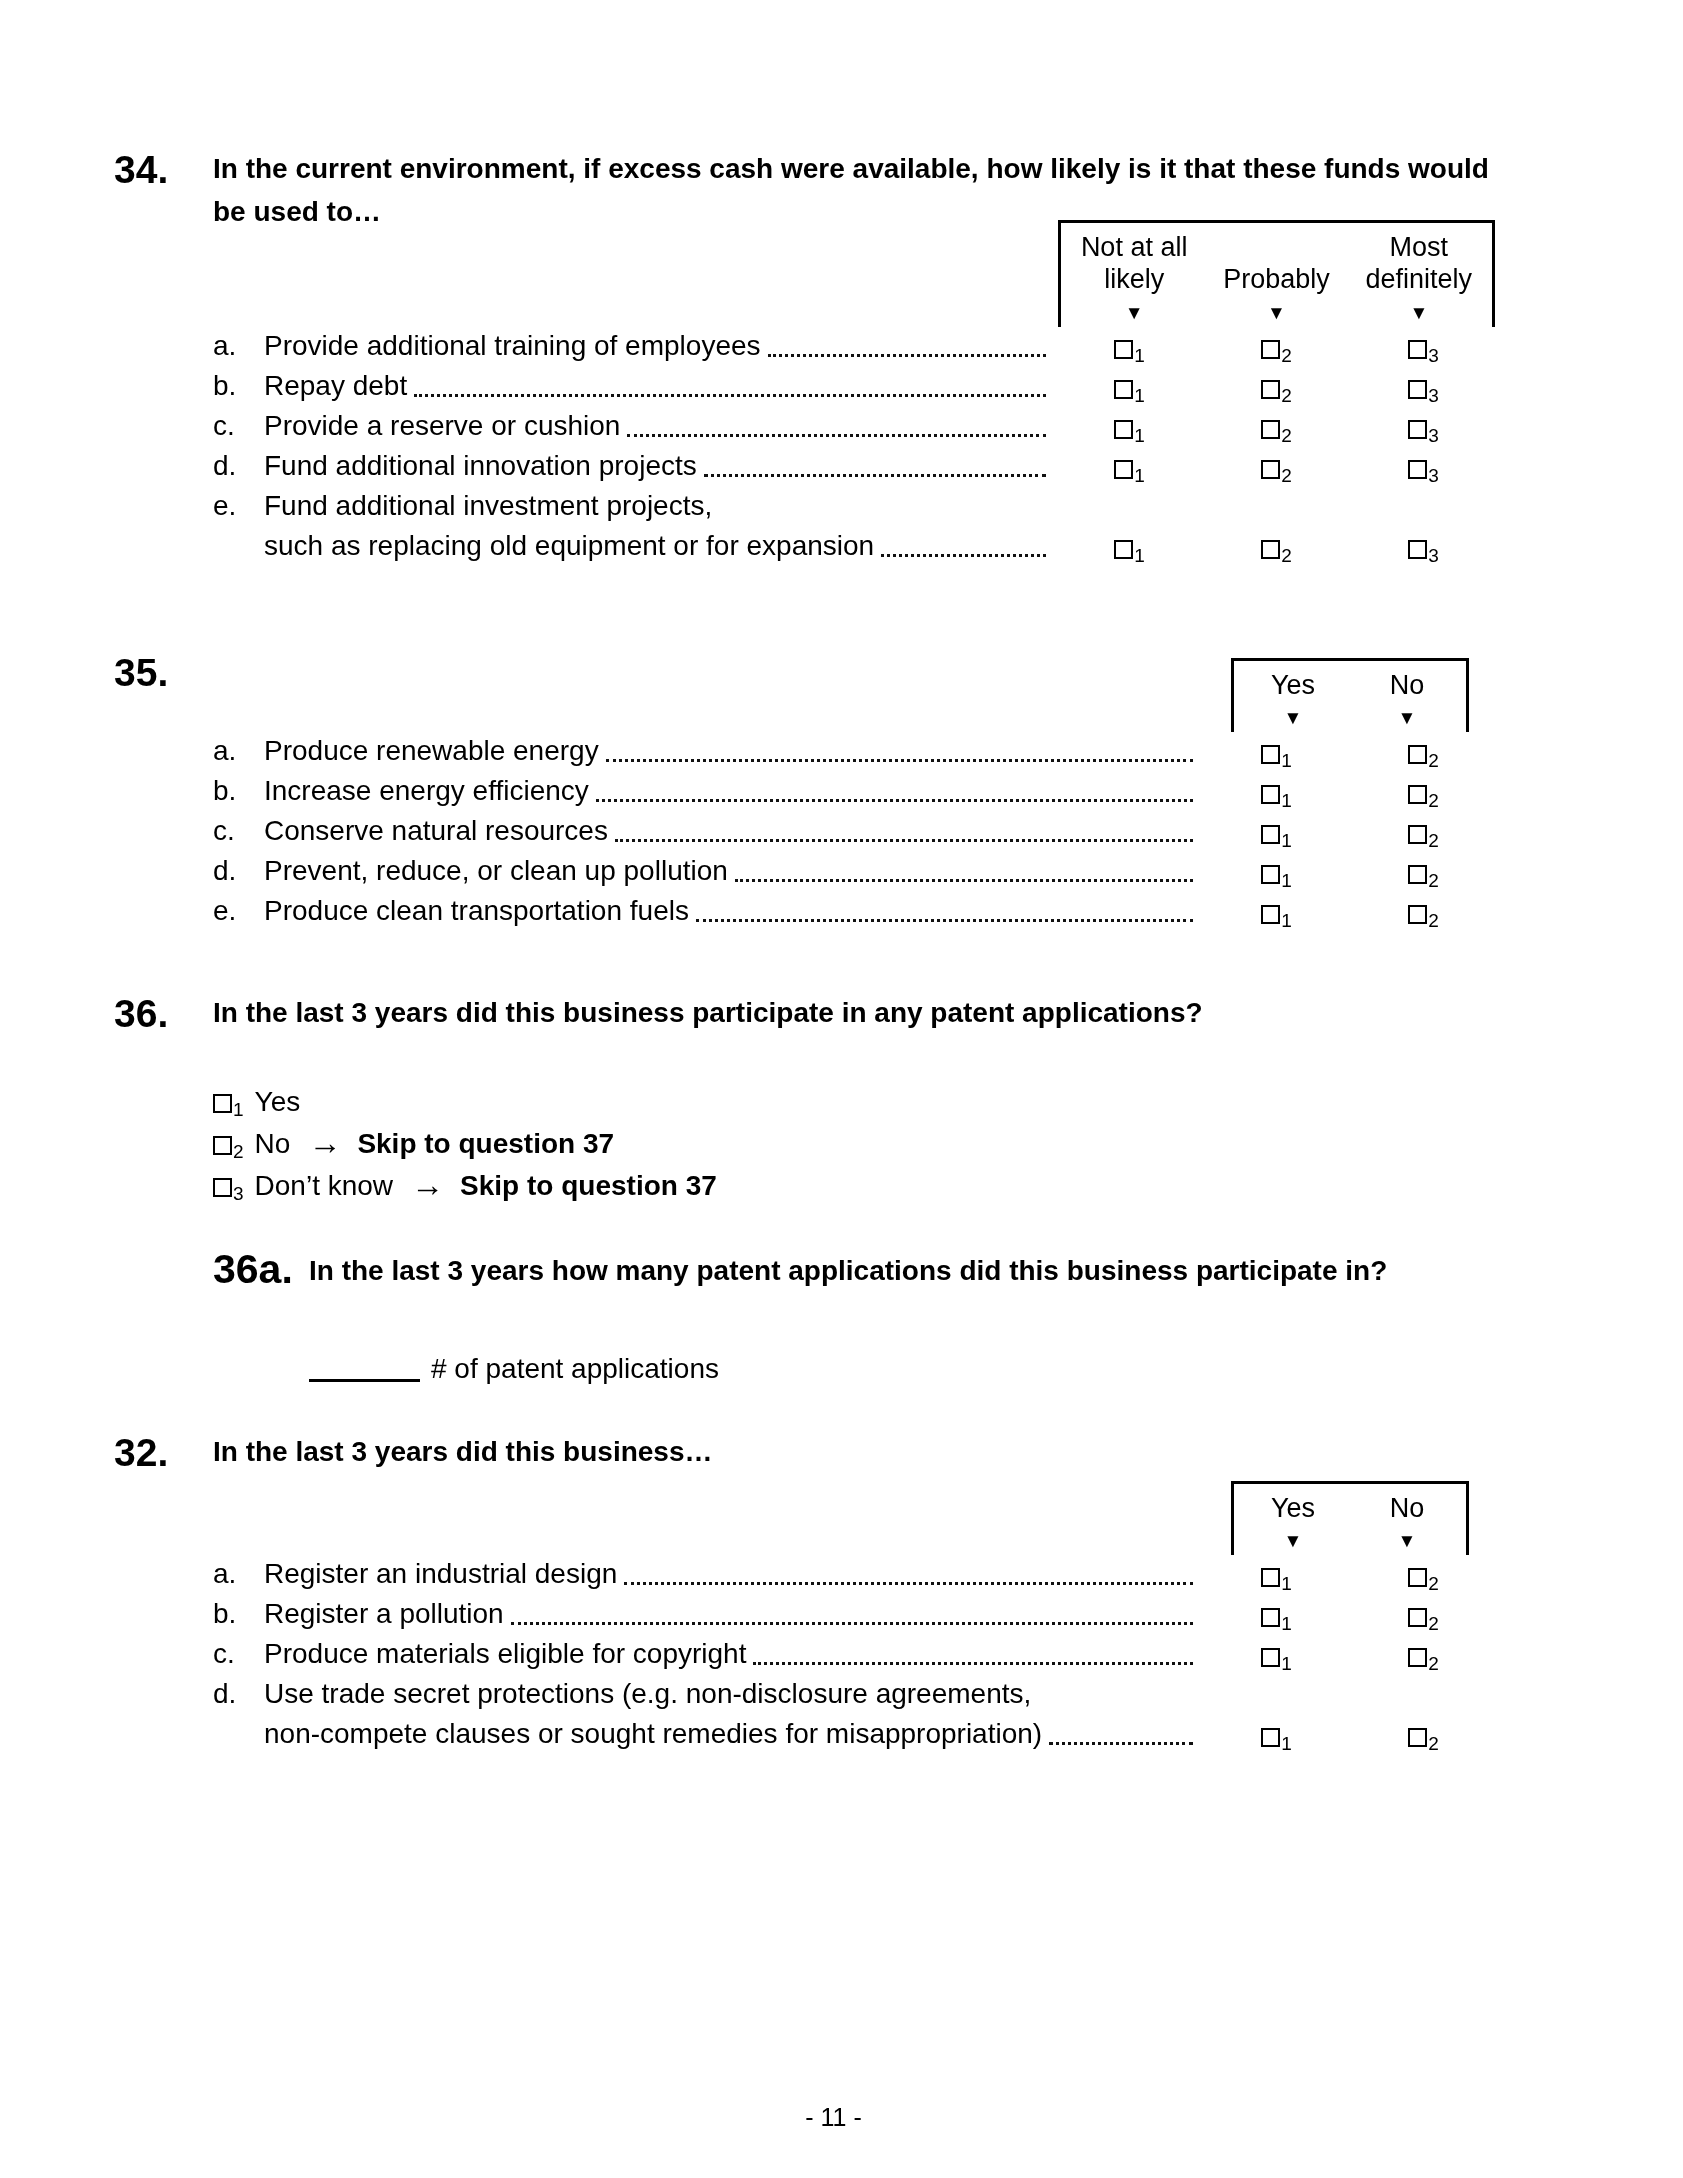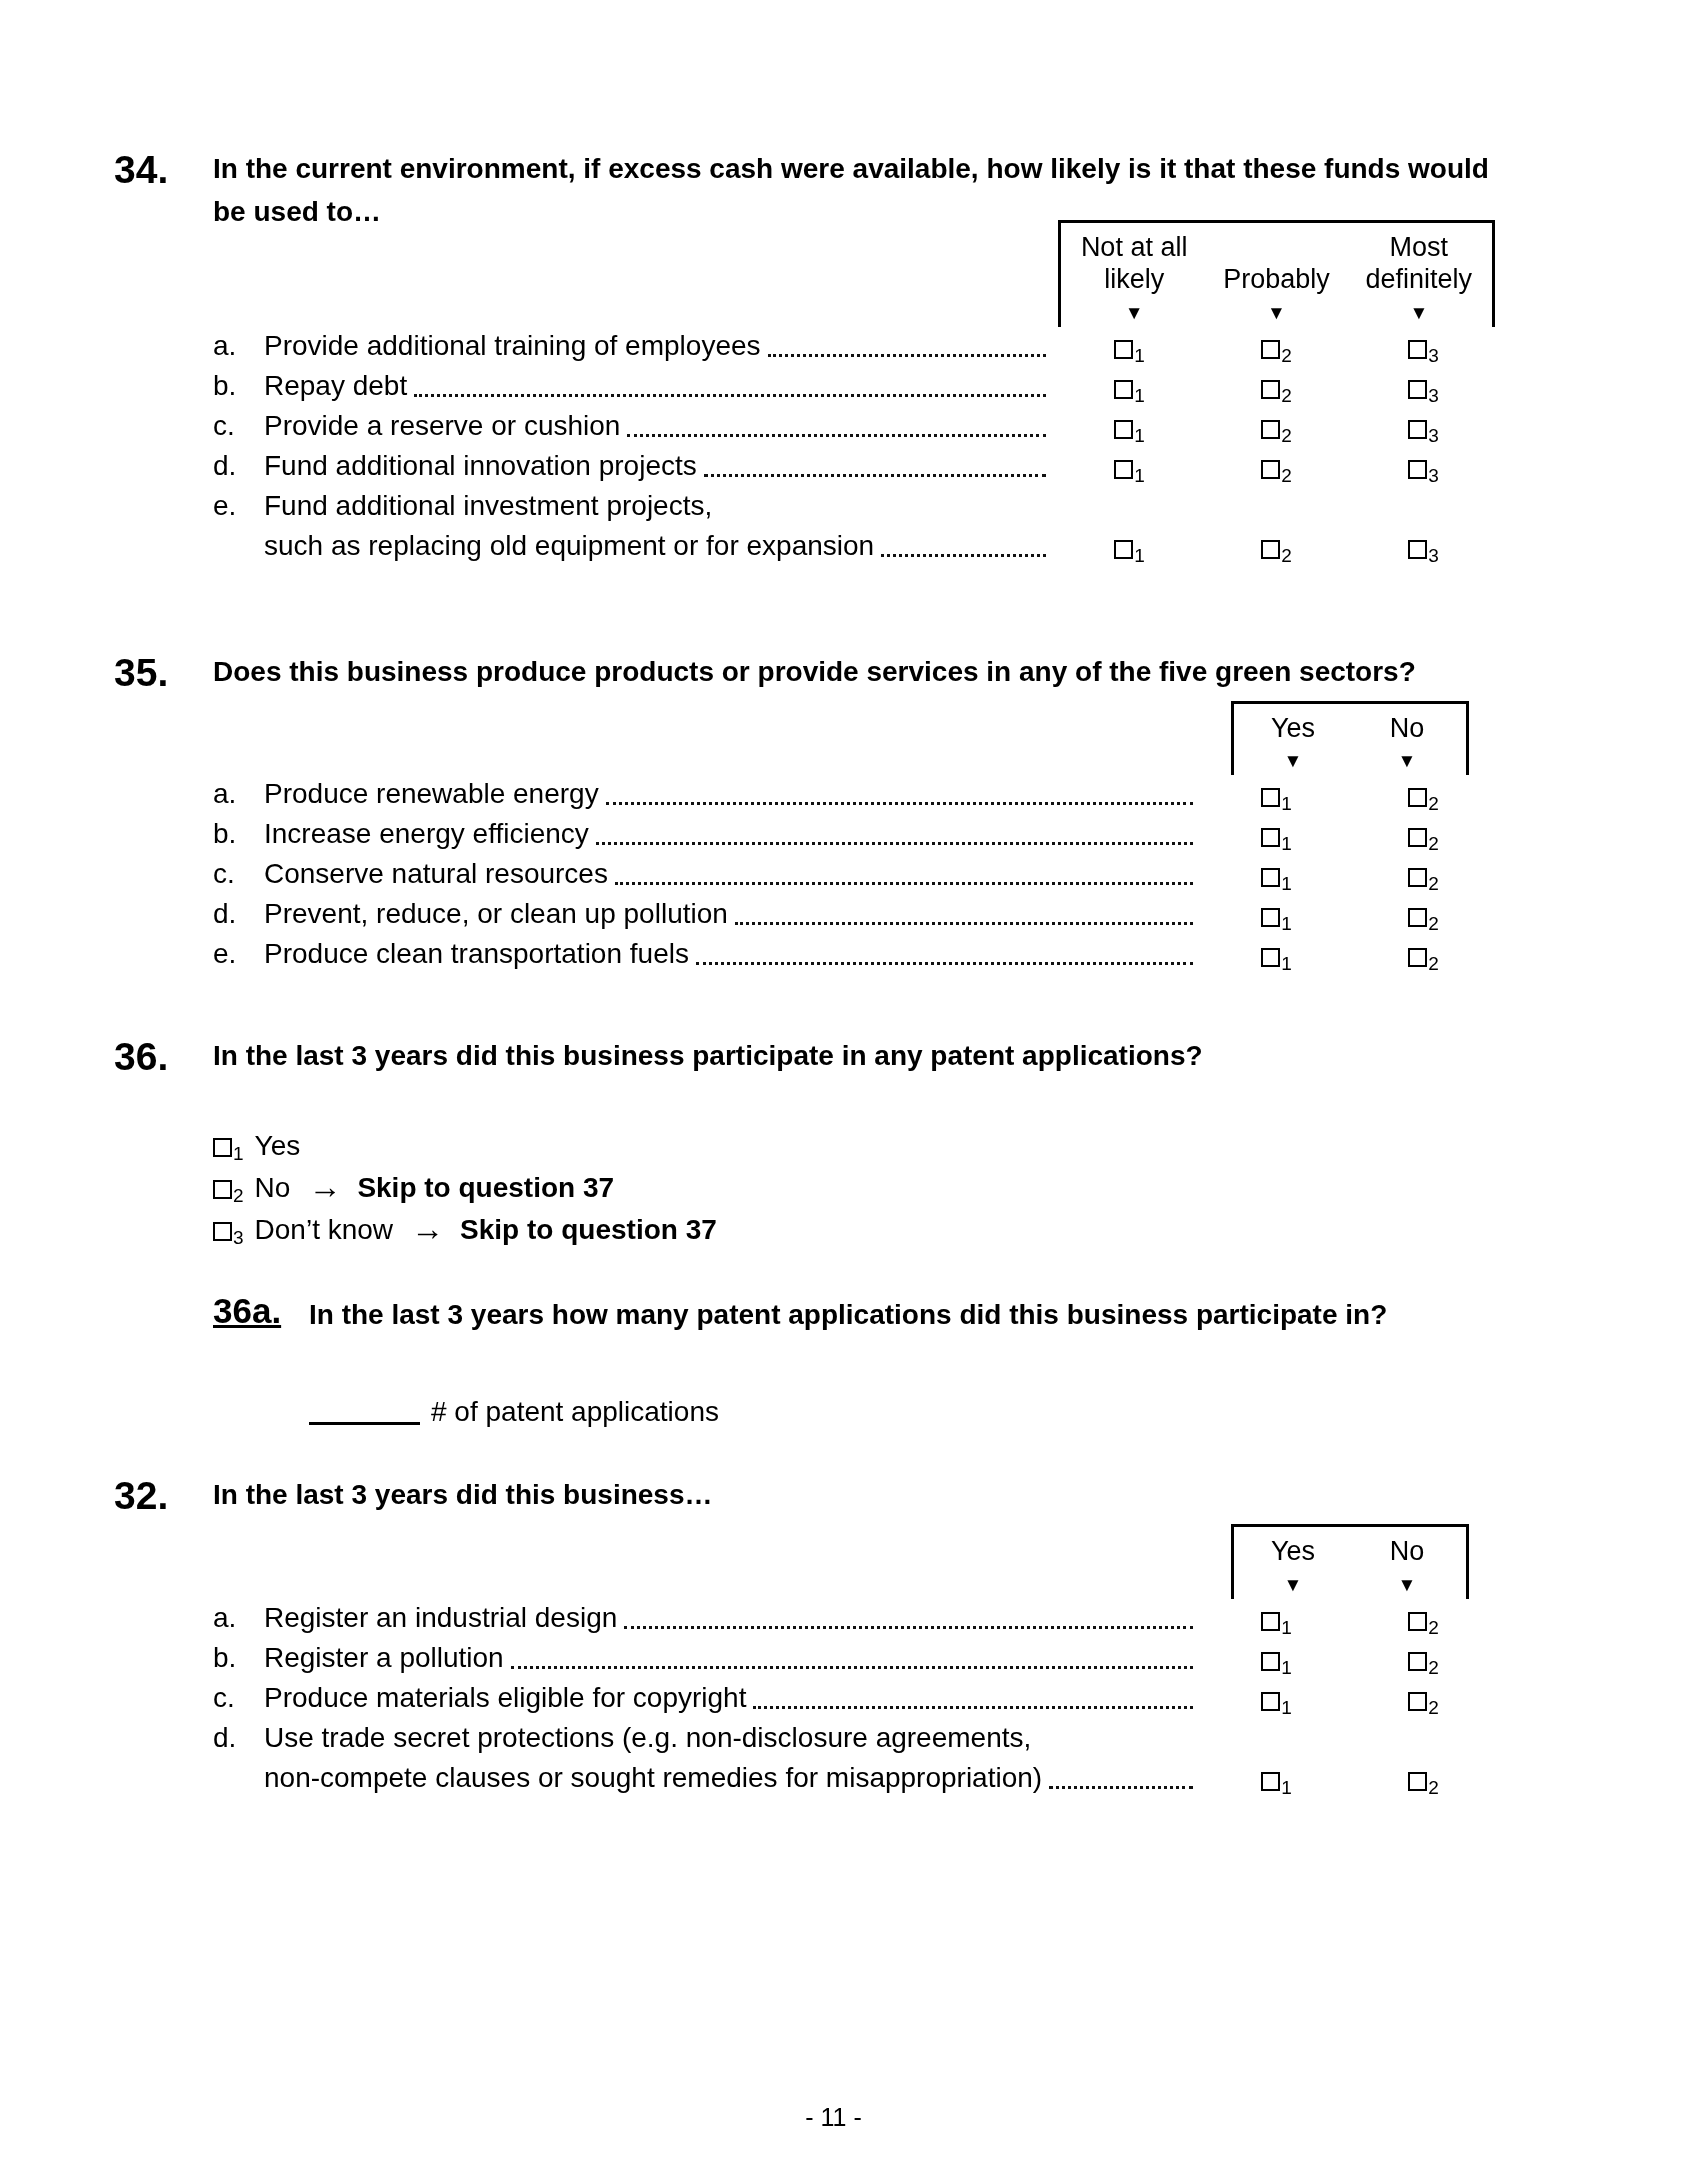--- a/index.html
+++ b/index.html
@@ -43,21 +43,21 @@
   
   .opts { margin-top:44px; }
   .opt { display:flex; align-items:flex-end; min-height:42px; }
   .opt .cb { margin-right:11px; }
   .olabel { padding-bottom:2px; }
   .sarrow { font-size:33px; line-height:1; margin:0 16px 3px 18px; }
   .skip { font-weight:700; padding-bottom:2px; }
 
   
   .qsub { display:flex; margin-left:99px; }
-  .qnum2 { flex:0 0 96px; font-weight:700; font-size:35px; line-height:1; padding-top:5px;text-decoration:underline; }
+  .qnum2 { flex:0 0 96px; font-weight:700; font-size:41px; line-height:1; padding-top:5px; }
   .qsbody { flex:1; min-width:0; }
   .qtitle2 { font-weight:700; font-size:28px; line-height:1.4; padding-top:7px; }
   .blankrow { margin-top:62px; display:flex; align-items:baseline; }
   .blank { width:111px; height:3px; background:#000; margin-right:11px; align-self:flex-end; margin-bottom:3px; }
 
   
   .m34 { margin-top:-14px; }
   .m35, .m37 { margin-top:8px; }
   .s34 { margin-bottom:83px; }
   .s35 { margin-bottom:59px; }
@@ -232,21 +232,20 @@
             </span>
         </div>
 
       </div>
     </div>
   </section>
 
   <section class="q s35">
     <div class="qnum">35.</div>
     <div class="qbody">
-      <div class="qtitle">Does this business produce products or provide services in any of the five green sectors?</div>
       <div class="matrix m35">
 
         <div class="mhead g2">
           <div class="hbox c2">
             <div class="hcell">
               <span>Yes</span>
               <span class="harrow">▼</span>
             </div>
             <div class="hcell">
               <span>No</span>

